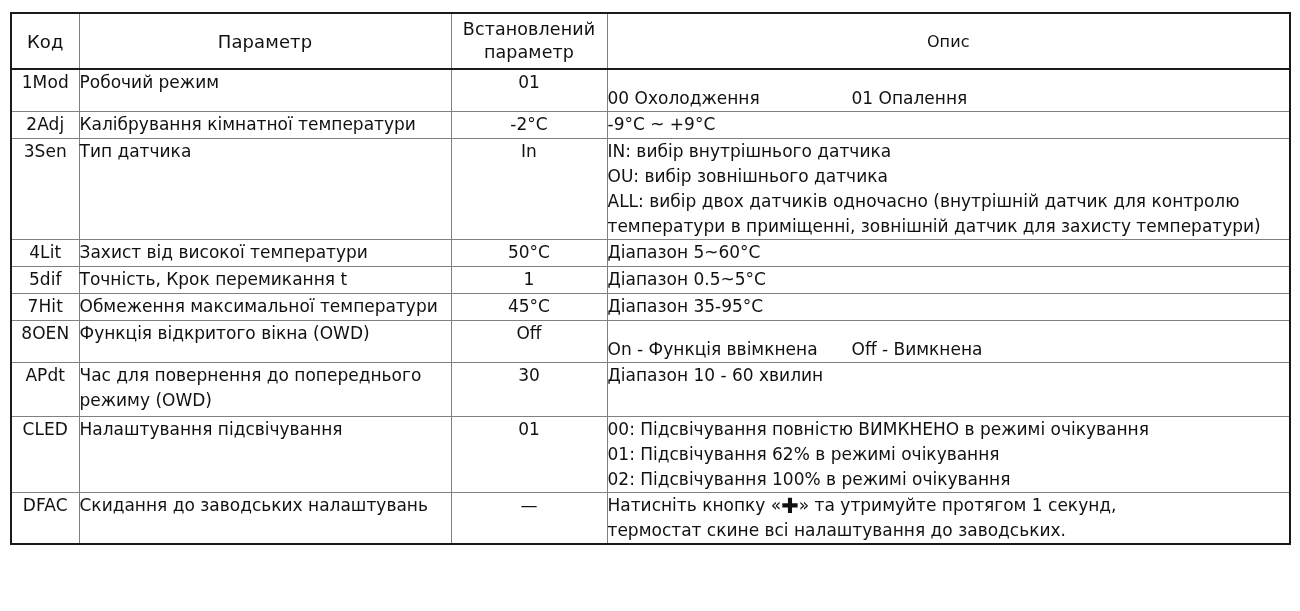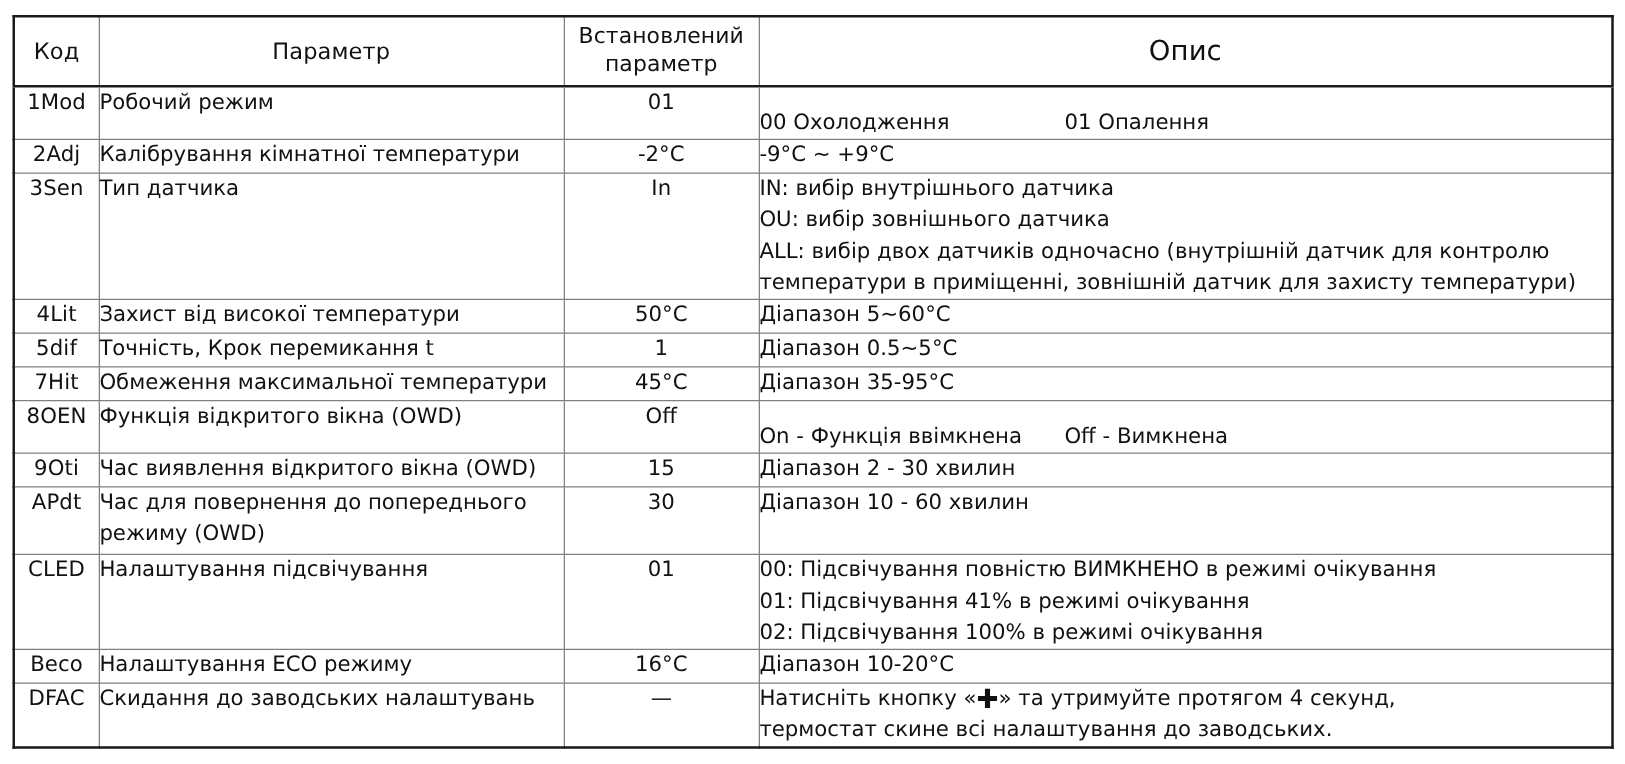--- a/index.html
+++ b/index.html
@@ -58,21 +58,21 @@
     font-weight: normal;
     font-size: 18px;
     line-height: 23px;
     text-align: center;
     vertical-align: middle;
     letter-spacing: 0.1px;
   }
   tr.head-row th.h-code { font-size: 18px; }
   tr.head-row th.h-param { font-size: 18px; }
   tr.head-row th.h-value { font-size: 17.5px; }
-  tr.head-row th.h-desc { font-size: 22px; }
+  tr.head-row th.h-desc { font-size: 16px; }
 
   
   td.cell {
     font-size: 17px;
     line-height: 25px;
   }
   td.c-code-cell {
     text-align: center;
     padding: 2px 2px 2px 2px;
     letter-spacing: 0.1px;
@@ -212,70 +212,50 @@
         <tr class="body-row">
           <td class="cell c-code-cell">8OEN</td>
           <td class="cell c-param-cell">
             <span class="line">Функція відкритого вікна (OWD)</span>
           </td>
           <td class="cell c-value-cell">Off</td>
           <td class="cell c-desc-cell">
             <span class="two-col"><span class="seg-a">On - Функція ввімкнена</span><span class="seg-b">Off - Вимкнена</span></span>
           </td>
         </tr>
-        <tr class="body-row">
-          <td class="cell c-code-cell">9Oti</td>
-          <td class="cell c-param-cell">
-            <span class="line">Час виявлення відкритого вікна (OWD)</span>
-          </td>
-          <td class="cell c-value-cell">15</td>
-          <td class="cell c-desc-cell">
-            <span class="line">Діапазон 2 - 30 хвилин</span>
-          </td>
-        </tr>
         <tr class="body-row tall-apdt">
           <td class="cell c-code-cell">APdt</td>
           <td class="cell c-param-cell">
             <span class="line">Час для повернення до попереднього</span>
             <span class="line">режиму (OWD)</span>
           </td>
           <td class="cell c-value-cell">30</td>
           <td class="cell c-desc-cell">
             <span class="line">Діапазон 10 - 60 хвилин</span>
           </td>
         </tr>
         <tr class="body-row tall-cled">
           <td class="cell c-code-cell">CLED</td>
           <td class="cell c-param-cell">
             <span class="line">Налаштування підсвічування</span>
           </td>
           <td class="cell c-value-cell">01</td>
           <td class="cell c-desc-cell">
             <span class="line">00: Підсвічування повністю ВИМКНЕНО в режимі очікування</span>
-            <span class="line">01: Підсвічування 41% в режимі очікування</span>
+            <span class="line">01: Підсвічування 62% в режимі очікування</span>
             <span class="line">02: Підсвічування 100% в режимі очікування</span>
-          </td>
-        </tr>
-        <tr class="body-row">
-          <td class="cell c-code-cell">Beco</td>
-          <td class="cell c-param-cell">
-            <span class="line">Налаштування ECO режиму</span>
-          </td>
-          <td class="cell c-value-cell">16°C</td>
-          <td class="cell c-desc-cell">
-            <span class="line">Діапазон 10-20°C</span>
           </td>
         </tr>
         <tr class="body-row tall-dfac">
           <td class="cell c-code-cell">DFAC</td>
           <td class="cell c-param-cell">
             <span class="line">Скидання до заводських налаштувань</span>
           </td>
           <td class="cell c-value-cell dash-value">—</td>
           <td class="cell c-desc-cell">
-            <span class="line"><span>Натисніть кнопку «</span><span class="heavy-plus">✚</span><span>» та утримуйте протягом 4 секунд,</span></span>
+            <span class="line"><span>Натисніть кнопку «</span><span class="heavy-plus">✚</span><span>» та утримуйте протягом 1 секунд,</span></span>
             <span class="line">термостат скине всі налаштування до заводських.</span>
           </td>
         </tr>
       </tbody>
   </table>
 
 </div>
 
 </body></html>

